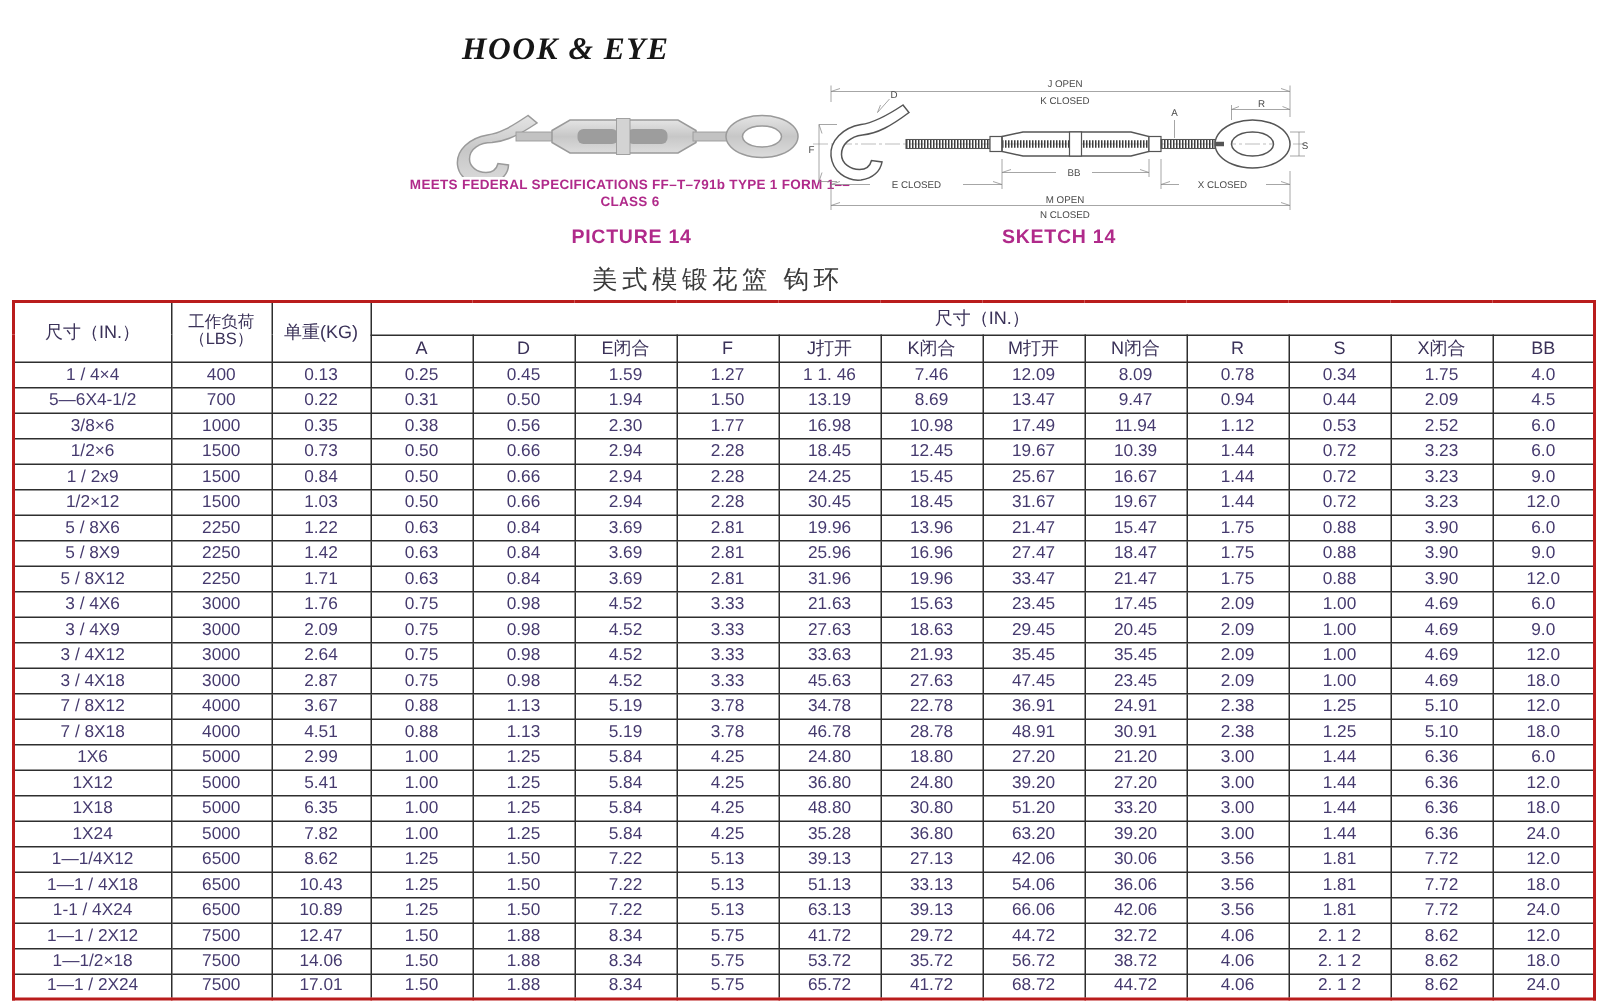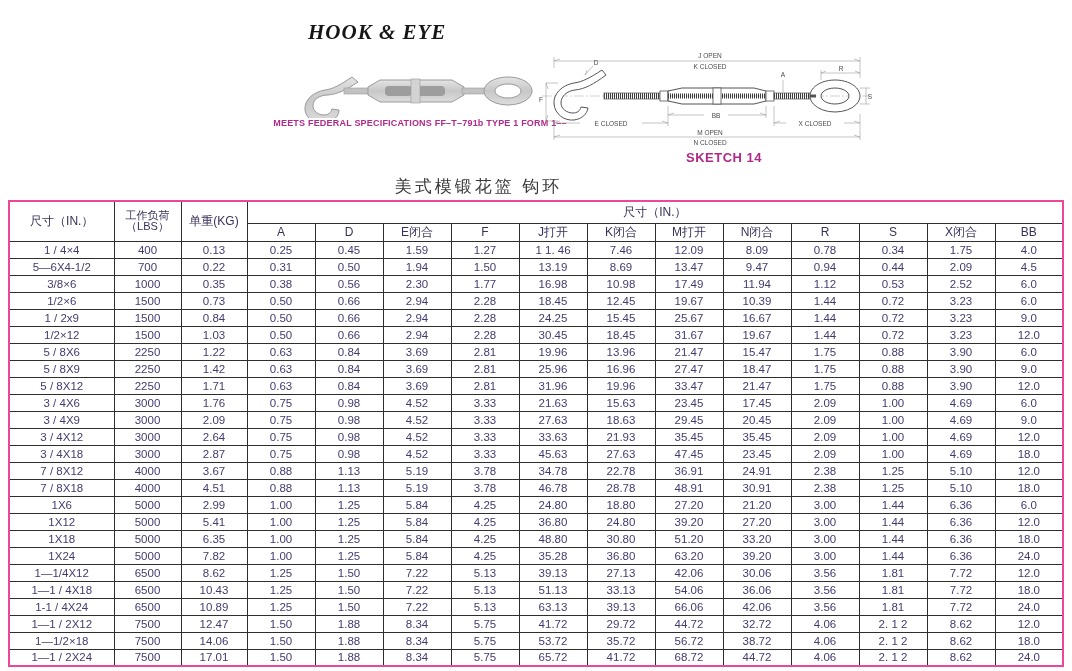--- a/index.html
+++ b/index.html
@@ -11,27 +11,27 @@
         font-size:21px;letter-spacing:1px;color:#161616;}
 
   .photo-wrap{position:absolute;left:292px;top:64px;width:246px;height:54px;}
   .sketch-wrap{position:absolute;left:538px;top:44px;width:336px;height:106px;}
 
   .spec-note{position:absolute;left:248px;top:118px;width:344px;text-align:center;
         font-size:9px;font-weight:bold;color:#b02a8a;line-height:11px;letter-spacing:.2px;}
   .caption{position:absolute;font-size:13px;font-weight:bold;color:#b02a8a;
         letter-spacing:.5px;text-align:center;}
   .caption.picture{left:296px;top:150px;width:250px;}
-  .caption.sketch{left:584px;top:150px;width:280px;}
+  .caption.sketch{left:566px;top:150px;width:280px;}
 
   .table-title{position:absolute;left:0;top:175px;width:957px;text-align:center;
         font-size:17px;color:#3a3a3a;letter-spacing:3px;}
 
   table.spec{position:absolute;left:8px;top:200px;width:1056px;
-        border-collapse:collapse;table-layout:fixed;border:2px solid #ec4899;}
+        border-collapse:collapse;table-layout:fixed;border:2px solid #b91c1c;}
   table.spec th, table.spec td{border:1px solid #2e2e2e;text-align:center;
         vertical-align:middle;padding:0;overflow:hidden;white-space:nowrap;}
   table.spec thead tr.hrow1{height:22px;}
   table.spec thead tr.hrow2{height:17px;}
   table.spec thead th{font-weight:normal;font-size:12px;color:#3a3158;}
   table.spec thead th .twoline{font-size:11px;line-height:11px;}
   table.spec tbody tr{height:17px;}
   table.spec tbody td{font-size:11.5px;color:#453a6e;}
 
   svg text{font-family:"Liberation Sans",sans-serif;fill:#4a4a4a;}
@@ -58,21 +58,23 @@
       <rect x="93" y="22" width="27" height="10" rx="4" fill="#9d9d9d"></rect>
       <rect x="126" y="22" width="27" height="10" rx="4" fill="#9d9d9d"></rect>
       <rect x="119" y="15" width="9" height="24" fill="#d3d3d3" stroke="#9a9a9a" stroke-width=".6"></rect>
       <rect x="170" y="24" width="24" height="6" fill="#c2c2c2" stroke="#9a9a9a" stroke-width=".6"></rect>
       <path d="M216,13 a24,14 0 1 0 0.01,0 Z M216,20 a13,7 0 1 1 -0.01,0 Z" fill-rule="evenodd" fill="url(#met)" stroke="#9a9a9a" stroke-width="1"></path>
     </svg>
   </div>
 
   <div class="spec-note">
     <div>MEETS FEDERAL SPECIFICATIONS FF–T–791b TYPE 1 FORM 1––</div>
+    <div>CLASS 6</div>
   </div>
+  <div class="caption picture">PICTURE 14</div>
 
   <div class="sketch-wrap">
     <svg width="336" height="106" viewBox="0 0 336 106">
       <defs>
         <pattern id="thread" width="2" height="6" patternUnits="userSpaceOnUse">
           <rect width="1" height="6" fill="#3c3c3c"></rect>
         </pattern>
       </defs>
 
       <line x1="4" y1="52" x2="332" y2="52" stroke="#b5b5b5" stroke-width=".6" stroke-dasharray="10 2 2 2"></line>

